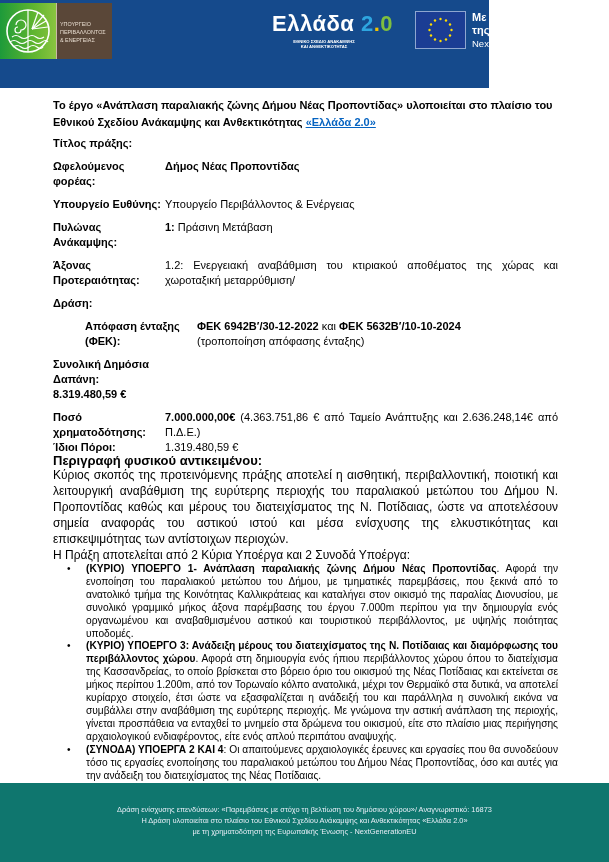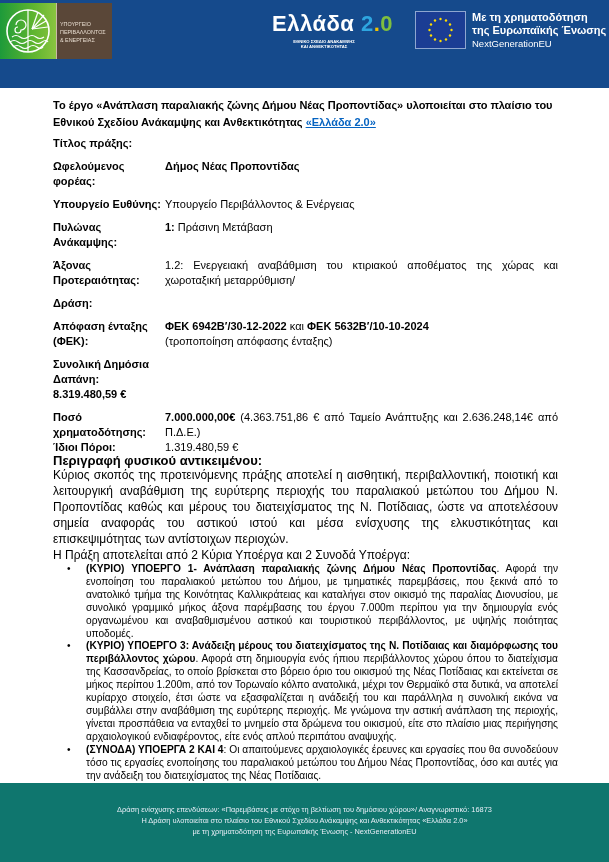--- a/index.html
+++ b/index.html
@@ -1,20 +1,20 @@
 <!DOCTYPE html>
 <html><head>
 <meta charset="utf-8">
 <style>
   * { box-sizing: border-box; margin: 0; padding: 0; }
   html, body { width: 609px; height: 862px; background: #ffffff; overflow: hidden; }
   body { font-family: "Liberation Sans", "DejaVu Sans", sans-serif; color: #000; position: relative; }
 
   
-  .header { position: absolute; left: 0; top: 0; width: 609px; height: 88px; background: #154a8c; }
+  .header { position: absolute; left: 0; top: 0; width: 489px; height: 88px; background: #154a8c; }
   .ministry-logo { position: absolute; left: 0; top: 3px; width: 112px; height: 56px; display: flex; }
   .ministry-logo .green { width: 56px; height: 56px; background: linear-gradient(90deg, #1d9a3a 0%, #5fb52f 60%, #8ac43f 100%); position: relative; }
   .ministry-logo .brown { width: 56px; height: 56px; background: #5a4738; padding: 17px 0 0 3px; border-left: 1px solid #c9b9a6; }
   .ministry-logo .brown div { color: #e8ddd0; font-size: 5.4px; line-height: 8px; letter-spacing: 0; white-space: nowrap; }
   .ministry-logo svg { position: absolute; left: 4px; top: 4px; }
 
   .ellada { position: absolute; left: 272px; top: 12px; width: 140px; }
   .ellada .big { font-size: 22px; font-weight: bold; color: #fff; letter-spacing: 0.5px; white-space: nowrap; line-height: 24px; }
   .ellada .big .two { color: #2ea6e0; }
   .ellada .big .dot { color: #f2c200; }
@@ -125,21 +125,21 @@
       <span class="lbl">Πυλώνας Ανάκαμψης:</span>
       <span class="val"><b>1:</b><span> Πράσινη Μετάβαση</span></span>
     </div>
     <div class="row" style="margin-top:8px;">
       <span class="lbl">Άξονας Προτεραιότητας:</span>
       <span class="val">1.2: Ενεργειακή αναβάθμιση του κτιριακού αποθέματος της χώρας και χωροταξική μεταρρύθμιση/</span>
     </div>
     <div class="row" style="margin-top:8px;">
       <span class="lbl">Δράση:</span>
     </div>
-    <div class="row" style="margin-top:8px;">
+    <div class="row" style="margin-top:8px;margin-left:32px;">
       <span class="lbl">Απόφαση ένταξης (ΦΕΚ):</span>
       <span class="val"><b>ΦΕΚ 6942Β′/30-12-2022</b><span> και </span><b>ΦΕΚ 5632Β′/10-10-2024</b><br><span>(τροποποίηση απόφασης ένταξης)</span></span>
     </div>
     <div class="row" style="margin-top:8px;flex-direction:column;">
       <span class="lbl" style="width:115px;">Συνολική Δημόσια Δαπάνη:</span>
       <span class="val" style="font-weight:bold; width:390px;">8.319.480,59 €</span>
     </div>
     <div class="row" style="margin-top:8px;">
       <span class="lbl">Ποσό χρηματοδότησης:</span>
       <span class="val"><b>7.000.000,00€</b><span>  (4.363.751,86 € από Ταμείο Ανάπτυξης και 2.636.248,14€ από Π.Δ.Ε.)</span></span>

